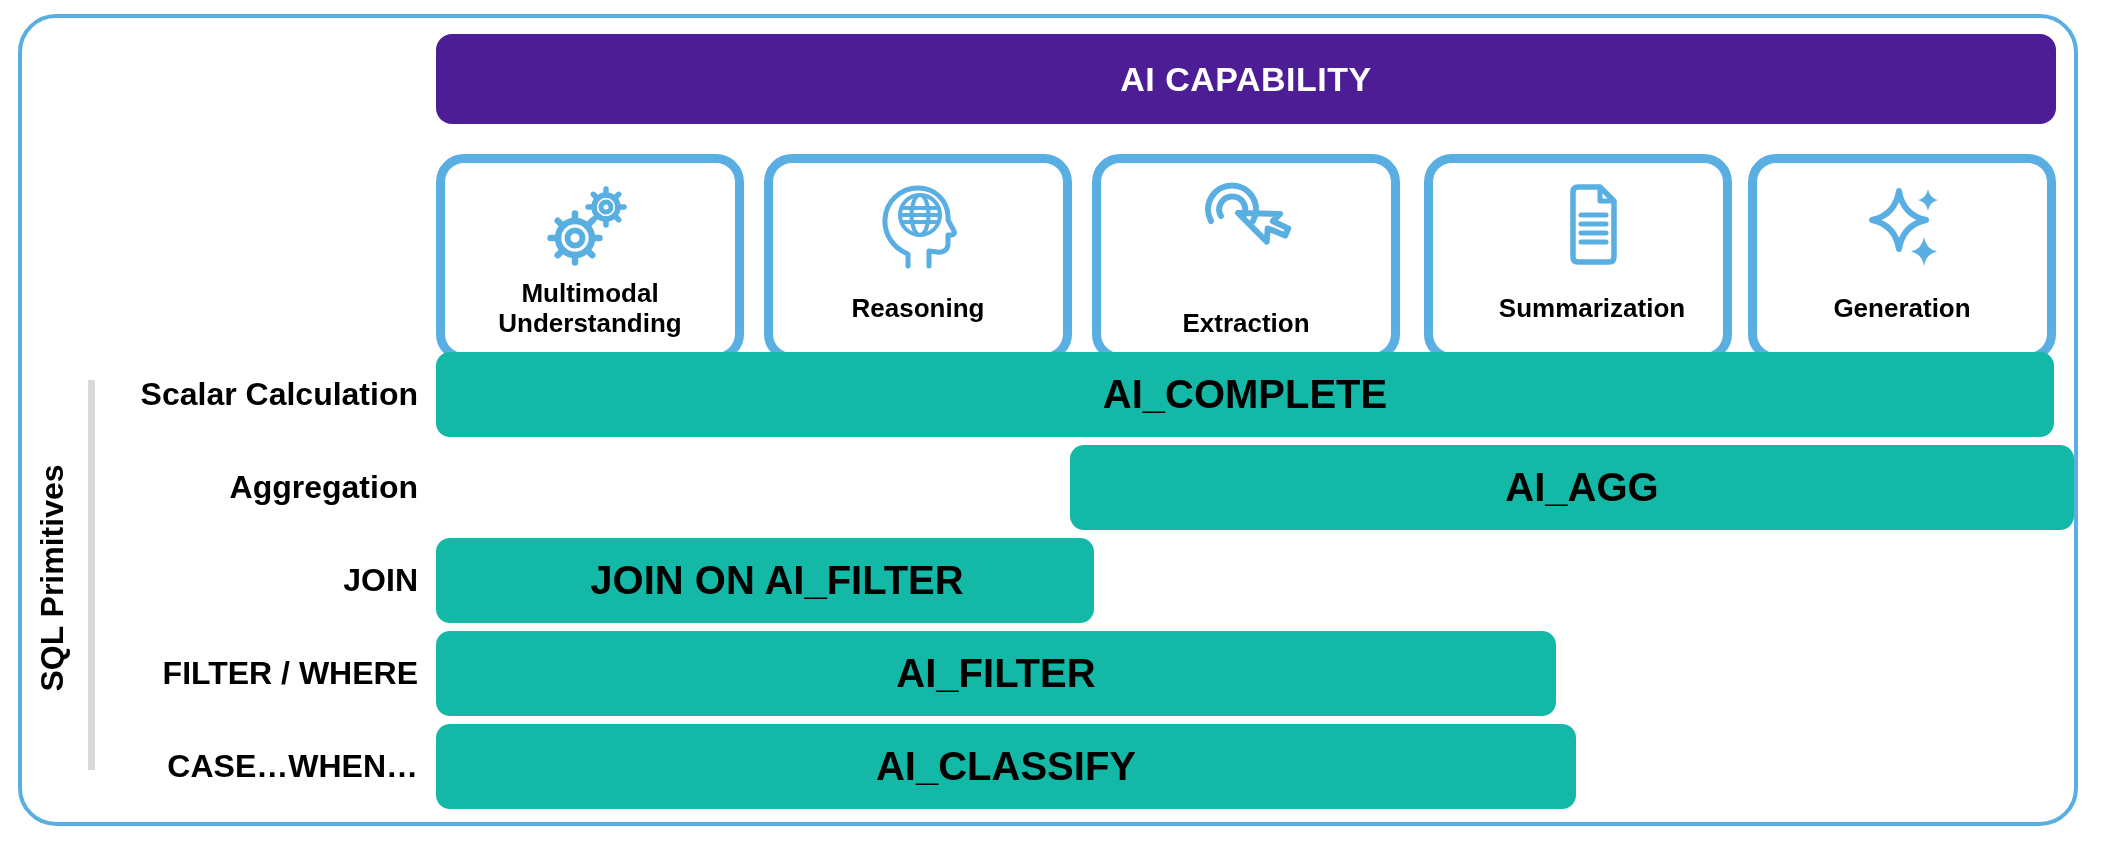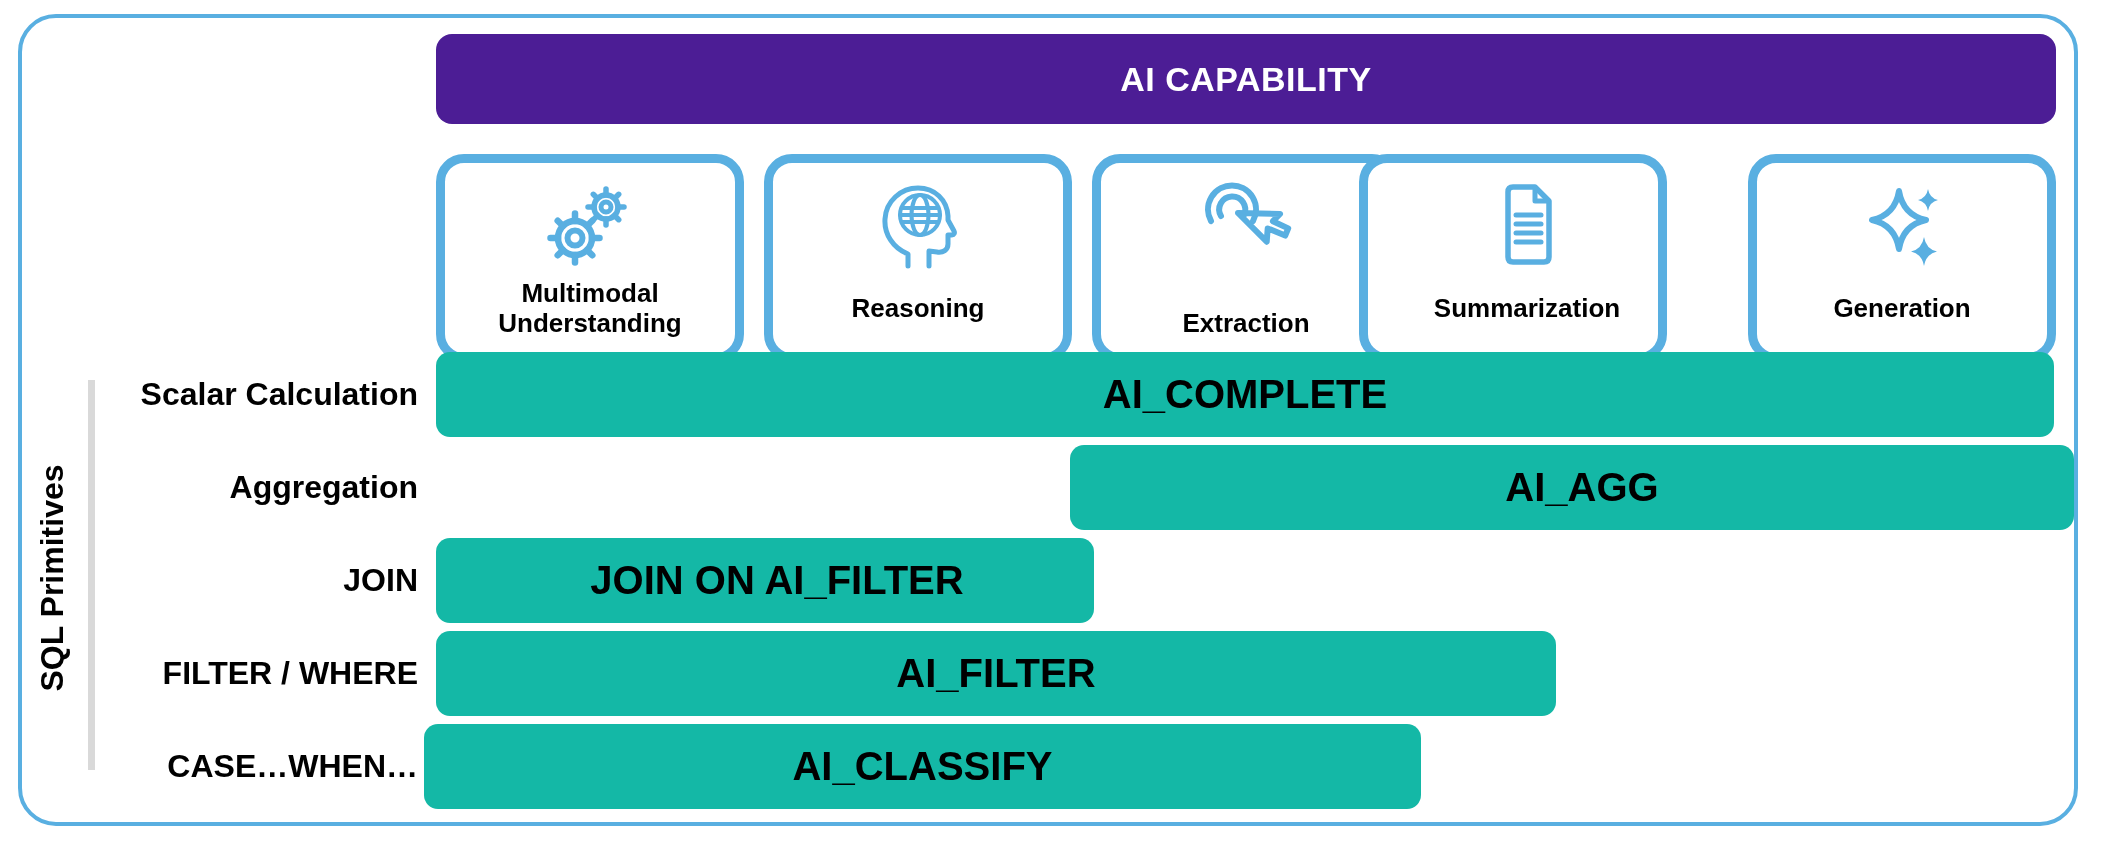--- a/index.html
+++ b/index.html
@@ -9,40 +9,40 @@
   .frame{position:absolute;left:18px;top:14px;width:2052px;height:804px;
          border:4px solid #59AFE1;border-radius:38px;background:#fff;}
 
   .banner{position:absolute;left:436px;top:34px;width:1620px;height:90px;
           background:#4c1d95;border-radius:16px;display:flex;align-items:center;justify-content:center;}
   .banner span{color:#fff;font-size:34px;font-weight:700;letter-spacing:.5px;}
 
   .card{position:absolute;top:130px;width:308px;height:208px;background:#fff;
         border:9px solid #59AFE1;border-radius:28px;box-sizing:border-box;
         display:flex;flex-direction:column;align-items:center;margin-top:24px;}
-  .card-1{left:436px;} .card-2{left:764px;} .card-3{left:1092px;gap:30px;} .card-4{left:1359px;padding-left:28px;} .card-5{left:1748px;}
+  .card-1{left:436px;} .card-2{left:764px;} .card-3{left:1092px;gap:30px;} .card-4{left:1424px;padding-left:28px;} .card-5{left:1748px;}
   .card-icon{height:108px;margin-top:8px;display:flex;align-items:center;justify-content:center;}
   .card-icon svg{overflow:visible;}
   .card-label{flex:1;display:flex;align-items:center;justify-content:center;text-align:center;
               font-size:26px;font-weight:700;line-height:1.15;padding:0 24px 14px 24px;}
 
   .axis-label{position:absolute;left:-248px;top:558px;width:600px;height:40px;line-height:40px;
               text-align:center;font-size:32px;font-weight:700;transform:rotate(-90deg);}
   .axis-line{position:absolute;left:88px;top:380px;width:7px;height:390px;background:#D9D9D9;}
 
   .row-label{position:absolute;left:60px;width:358px;height:85px;display:flex;align-items:center;
              justify-content:flex-end;font-size:32px;font-weight:700;white-space:nowrap;}
   .bar{position:absolute;height:85px;background:#14b8a6;display:flex;align-items:center;
        justify-content:center;font-size:40px;font-weight:700;white-space:nowrap;border-radius:14px;}
   .y1{top:352px;} .y2{top:445px;} .y3{top:538px;} .y4{top:631px;} .y5{top:724px;}
   .bar-1{left:436px;width:1618px;}
   .bar-2{left:1070px;width:984px;padding-left:20px;}
   .bar-3{left:436px;width:634px;padding-left:24px;}
   .bar-4{left:436px;width:1120px;}
-  .bar-5{left:424px;width:997px;}
+  .bar-5{left:436px;width:1140px;}
 
   .ic{stroke:#59AFE1;fill:none;stroke-linecap:round;stroke-linejoin:round;}
 </style>
 </head>
 <body>
 
 <div class="stage">
 
   <div class="frame"></div>
 

